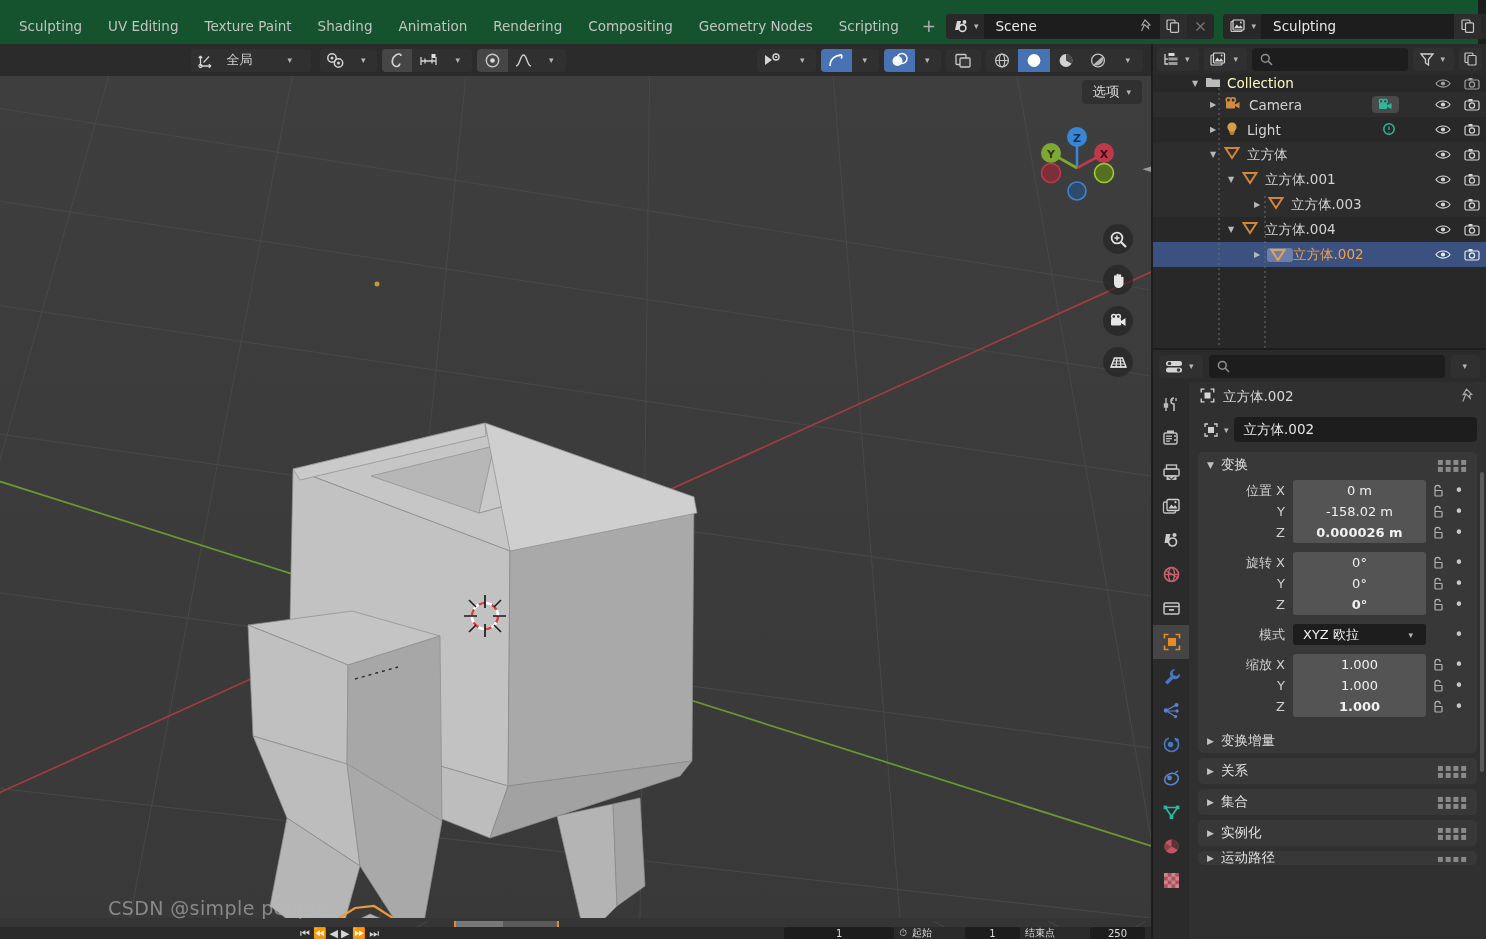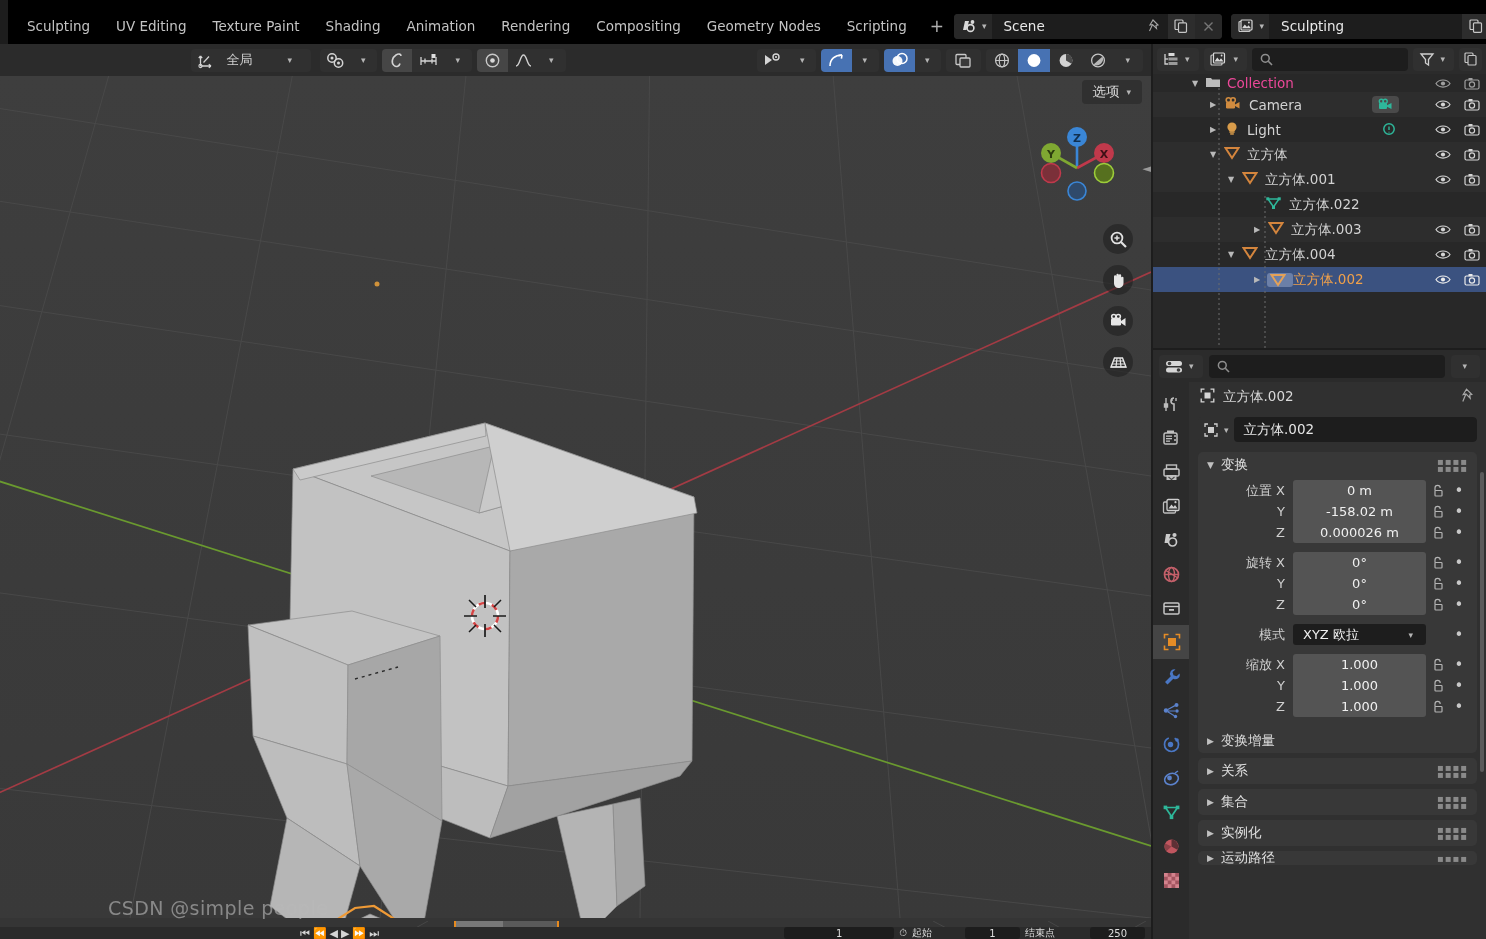--- a/index.html
+++ b/index.html
@@ -8,22 +8,22 @@
     background: #1d1d1d;
     font-family: "DejaVu Sans", "Liberation Sans", sans-serif;
     font-size: 13px;
     color: #e5e5e5;
     overflow: hidden;
   }
   .app { position: relative; width: 1486px; height: 939px; }
 
   
   .topbar {
-    position: absolute; left: 8px; top: 0; width: 1478px; height: 44px;
-    background: #000000;
+    position: absolute; left: 0; top: 0; width: 1478px; height: 44px;
+    background: #14532d;
     display: flex; align-items: flex-end;
   }
   .topbar-inner { display:flex; align-items:center; height: 34px; width:100%; padding-bottom:2px;}
   .tabs { display: flex; align-items: center; gap: 0px; padding-left: 6px; height:34px;}
   .tab {
     padding: 6px 13px; color: #c3c3c3; font-size: 13.5px;
     border-radius: 4px 4px 0 0; white-space: nowrap; line-height:20px;
   }
   .tab-plus { padding: 4px 10px; color: #b0b0b0; font-size: 17px; }
 
@@ -179,21 +179,21 @@
   .prow { display: flex; align-items: center; height: 21px; margin-bottom: 3px; gap: 0; }
   .prow.gap { margin-top: 9px; }
   .plabel { width: 86px; text-align: right; padding-right: 8px; color: #cfcfcf; font-size: 13px; white-space: nowrap;}
   .pfield {
     flex: 1; height: 21px; background: #545454; border-radius: 3px;
     display: flex; align-items: center; justify-content: center;
     color: #f0f0f0; font-size: 13px;
   }
   .pfield.top { border-radius: 3px 3px 0 0; }
   .pfield.mid { border-radius: 0; }
-  .pfield.bot { border-radius: 0 0 3px 3px; }
+  .pfield.bot { border-radius: 0 0 3px 3px; font-weight: bold; }
   .pfield.dark { background: #1d1d1d; justify-content: space-between; padding: 0 8px 0 10px; }
   .plock { width: 24px; display: flex; align-items: center; justify-content: center; color: #b4b4b4; }
   .pdot { width: 18px; display: flex; align-items: center; justify-content: center; color: #c8c8c8; font-size: 15px;}
   .subpanel {
     display: flex; align-items: center; height: 24px; padding: 0 9px; color: #dcdcdc;
     font-size: 13.5px; gap: 7px;
   }
   .chev { color: #c0c0c0; font-size: 9px; display:inline-block;}
   .collapsed-panel {
     background: #383838; border-radius: 5px; margin: 0 9px 5px 9px;
@@ -636,21 +636,21 @@
     <div class="ol-tree">
 
       <div class="ol-row" style="height:18px; margin-top:0px;">
         <span style="width:34px"></span>
         <span class="disc">▼</span>
         <span style="padding:0 6px 0 2px;">
           <svg width="16" height="14" viewBox="0 0 16 14">
               <path d="M1 3 L6 3 L7.2 4.6 L15 4.6 L15 12 L1 12 Z" fill="#bcbcbc"></path>
             </svg>
         </span>
-        <span class="ol-label" style="color:#ec4899;">Collection</span>
+        <span class="ol-label" style="color:#fef9c3;">Collection</span>
         <span class="ol-eyes" style="opacity:0.75;">
           <svg width="16" height="11" viewBox="0 0 16 11">
               <path d="M1 5.5 C4 0.8 12 0.8 15 5.5 C12 10.2 4 10.2 1 5.5 Z" fill="none" stroke="#c9c9c9" stroke-width="1.2"></path>
               <circle cx="8" cy="5.5" r="2.1" fill="#c9c9c9"></circle>
             </svg>
           <svg width="16" height="13" viewBox="0 0 16 13">
               <rect x="1" y="3" width="14" height="9" rx="1.5" fill="none" stroke="#c9c9c9" stroke-width="1.2"></rect>
               <circle cx="8" cy="7.5" r="2.6" fill="none" stroke="#c9c9c9" stroke-width="1.2"></circle>
               <rect x="4.5" y="1" width="4" height="2.2" fill="#c9c9c9"></rect>
             </svg>
@@ -758,32 +758,20 @@
               <circle cx="8" cy="5.5" r="2.1" fill="#d5d5d5"></circle>
             </svg>
           <svg width="16" height="13" viewBox="0 0 16 13">
               <rect x="1" y="3" width="14" height="9" rx="1.5" fill="none" stroke="#d5d5d5" stroke-width="1.2"></rect>
               <circle cx="8" cy="7.5" r="2.6" fill="none" stroke="#d5d5d5" stroke-width="1.2"></circle>
               <rect x="4.5" y="1" width="4" height="2.2" fill="#d5d5d5"></rect>
             </svg>
         </span>
       </div>
 
-      <div class="ol-row">
-        <span style="width:112px"></span>
-        <span style="padding:0 7px 0 0;">
-          <svg width="17" height="14" viewBox="0 0 17 14">
-              <path d="M3 3 L14 3 L8.5 11 Z" fill="none" stroke="#2eb79a" stroke-width="1.5"></path>
-              <rect x="1.3" y="1.3" width="3" height="3" fill="#2eb79a"></rect>
-              <rect x="12.7" y="1.3" width="3" height="3" fill="#2eb79a"></rect>
-              <rect x="7" y="10" width="3" height="3" fill="#2eb79a"></rect>
-            </svg>
-        </span>
-        <span class="ol-label">立方体.022</span>
-      </div>
 
       <div class="ol-row alt">
         <span style="width:96px"></span>
         <span class="disc">▶</span>
         <span style="padding:0 7px 0 3px;">
           <svg width="16" height="14" viewBox="0 0 16 14">
               <path d="M1.5 2 L14.5 2 L8 12 Z" fill="none" stroke="#d4853d" stroke-width="2"></path>
             </svg>
         </span>
         <span class="ol-label">立方体.003</span>

